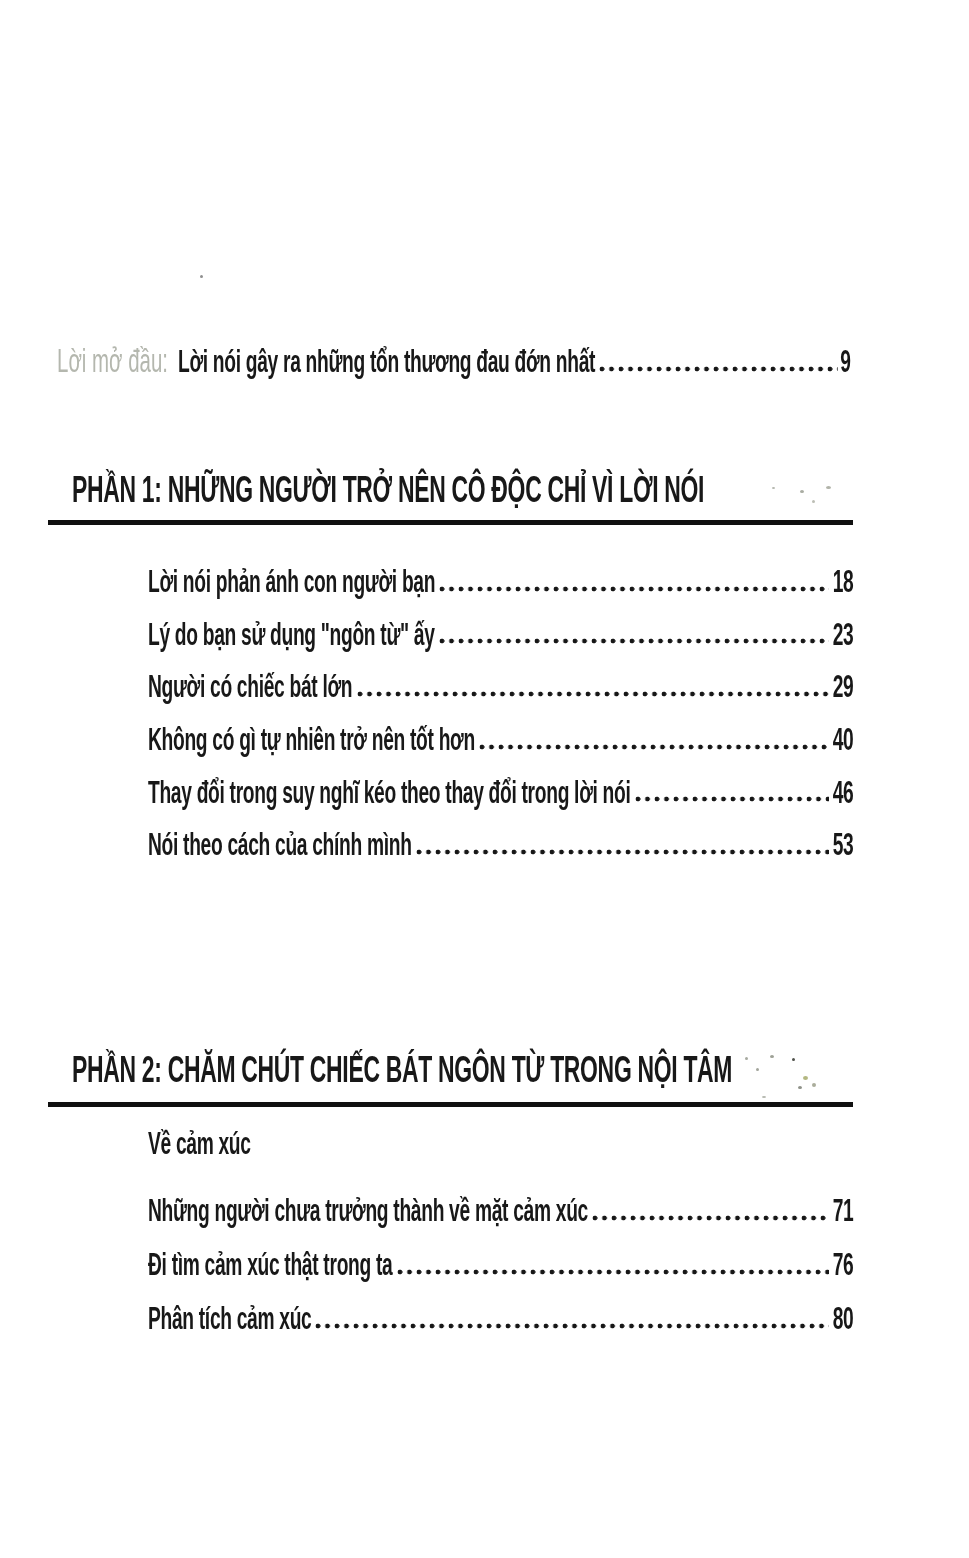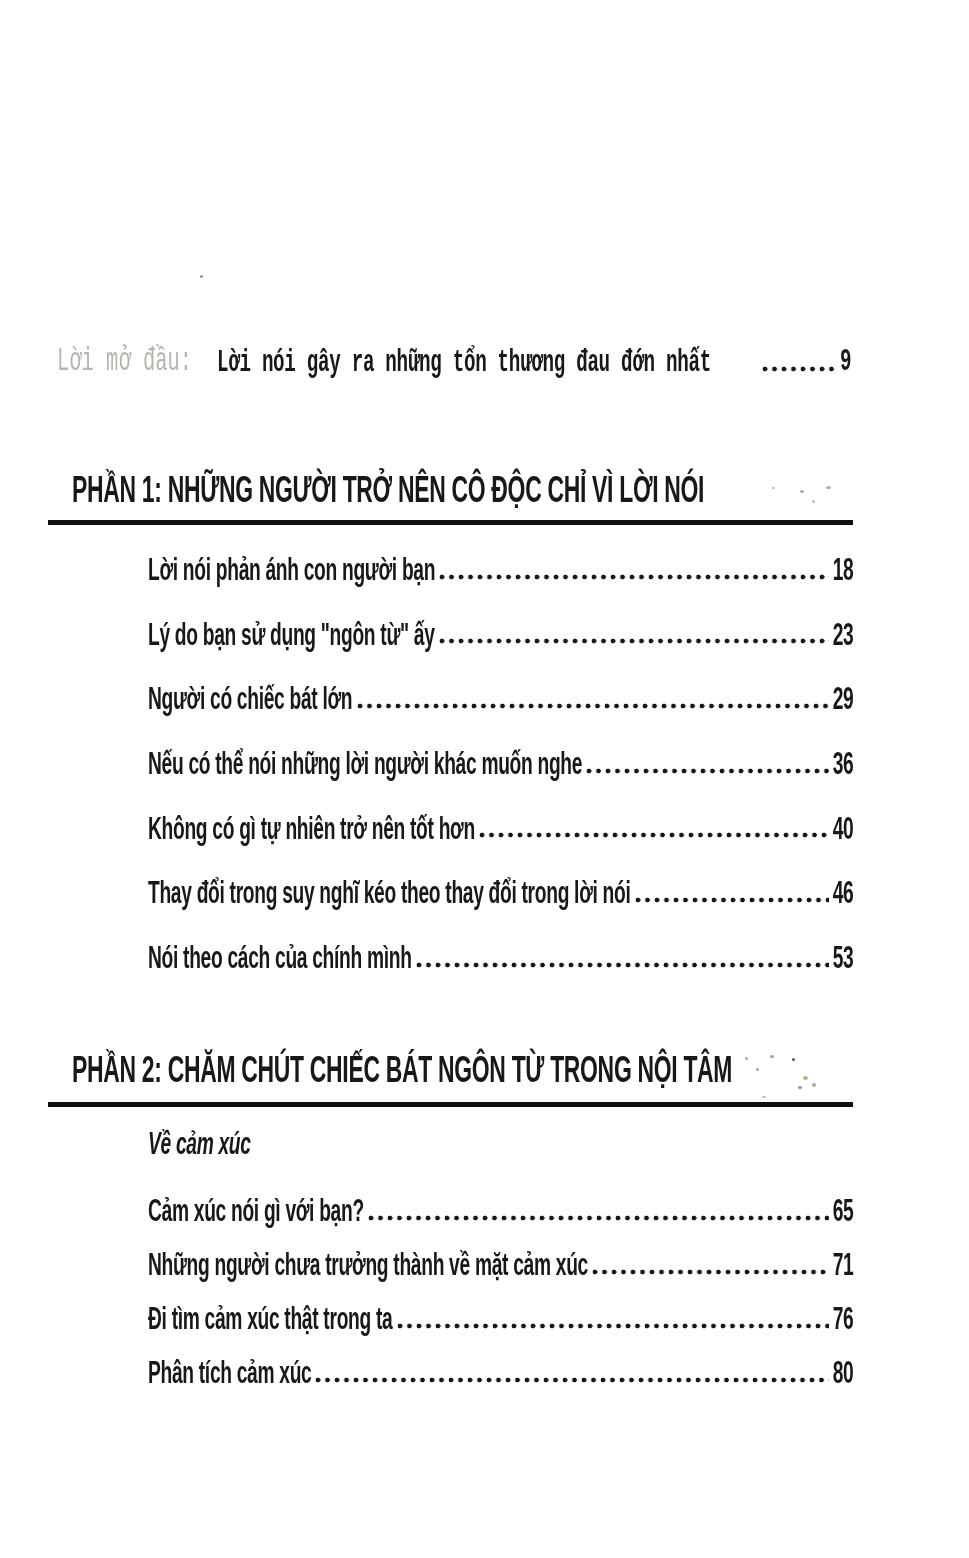--- a/index.html
+++ b/index.html
@@ -14,21 +14,21 @@
   .cond{display:inline-block;transform:scaleX(0.62);transform-origin:0 50%;white-space:nowrap;}
   .cond-r{display:inline-block;transform:scaleX(0.62);transform-origin:100% 50%;white-space:nowrap;}
   .cond-c{display:inline-block;transform:scaleX(0.62);transform-origin:50% 50%;white-space:nowrap;}
 
   .doc-title{
     position:absolute;left:0;top:176px;width:906px;text-align:center;
     font-size:64px;font-weight:bold;letter-spacing:-1px;line-height:1.1;
   }
   .intro-row{
     position:absolute;left:57px;top:330px;right:118px;height:50px;
-    display:flex;align-items:flex-end;font-family:Liberation Mono, monospace;
+    display:flex;align-items:flex-end;
   }
   .intro-label{font-size:33px;font-weight:400;color:#b4b7ae;letter-spacing:0;}
   .intro-title{font-size:31px;font-weight:bold;letter-spacing:-0.5px;}
   .section-heading{
     position:absolute;left:72px;font-size:37px;font-weight:bold;
     letter-spacing:-0.5px;line-height:1.1;white-space:nowrap;
   }
   .rule{position:absolute;left:48px;width:805px;height:5px;background:#101010;}
 
   .entries{position:absolute;left:148px;width:705px;display:flex;flex-direction:column;}
@@ -37,21 +37,21 @@
   .entries-2 .row{height:54px;}
   .entry-title{font-size:31px;font-weight:bold;letter-spacing:-0.5px;line-height:1.15;}
   .entry-page{font-size:31px;font-weight:bold;letter-spacing:-0.5px;line-height:1.15;}
   .leader{
     flex:1;height:6px;align-self:flex-end;margin:0 3px 8px 4px;min-width:14px;
     background-image:radial-gradient(circle at 3px 3px,#161616 2.1px,rgba(0,0,0,0) 2.7px);
     background-size:9.5px 6px;background-repeat:repeat-x;background-position:left bottom;
   }
   .subheading{
     position:absolute;left:148px;top:1126px;font-size:31px;font-weight:bold;
-    letter-spacing:-0.5px;white-space:nowrap;font-style:italic;
+    letter-spacing:-0.5px;white-space:nowrap;
   }
   .speck{position:absolute;border-radius:50%;}
 </style>
 </head>
 <body>
 
 <div class="page">
 
 
   <div class="intro-row">
@@ -60,40 +60,35 @@
     <span class="intro-title cond" style="margin-right: -255.876px;">Lời nói gây ra những tổn thương đau đớn nhất</span>
     <span class="leader"></span>
     <span class="entry-page cond-r" style="margin-left: -6.61499px;">9</span>
   </div>
 
   <div class="section-heading" style="top:470px;">
     <span class="cond" style="margin-right: -387.833px;">PHẦN 1: NHỮNG NGƯỜI TRỞ NÊN CÔ ĐỘC CHỈ VÌ LỜI NÓI</span>
   </div>
   <div class="rule" style="top:520px;"></div>
 
-  <div class="entries entries-1" style="top:540px;gap:12px;">
+  <div class="entries entries-1" style="top:552px;">
     <div class="row">
       <span class="entry-title cond" style="margin-right: -175.872px;">Lời nói phản ánh con người bạn</span>
       <span class="leader"></span>
       <span class="entry-page cond-r" style="margin-left: -12.2397px;">18</span>
     </div>
     <div class="row">
       <span class="entry-title cond" style="margin-right: -175.386px;">Lý do bạn sử dụng "ngôn từ" ấy</span>
       <span class="leader"></span>
       <span class="entry-page cond-r" style="margin-left: -12.2397px;">23</span>
     </div>
     <div class="row">
       <span class="entry-title cond" style="margin-right: -124.758px;">Người có chiếc bát lớn</span>
       <span class="leader"></span>
       <span class="entry-page cond-r" style="margin-left: -12.2397px;">29</span>
-    </div>
-    <div class="row">
-      <span class="entry-title cond" style="margin-right: -265.845px;">Nếu có thể nói những lời người khác muốn nghe</span>
-      <span class="leader"></span>
-      <span class="entry-page cond-r" style="margin-left: -12.2397px;">36</span>
     </div>
     <div class="row">
       <span class="entry-title cond" style="margin-right: -200.115px;">Không có gì tự nhiên trở nên tốt hơn</span>
       <span class="leader"></span>
       <span class="entry-page cond-r" style="margin-left: -12.2397px;">40</span>
     </div>
     <div class="row">
       <span class="entry-title cond" style="margin-right: -295.553px;">Thay đổi trong suy nghĩ kéo theo thay đổi trong lời nói</span>
       <span class="leader"></span>
       <span class="entry-page cond-r" style="margin-left: -12.2397px;">46</span>
@@ -108,25 +103,20 @@
   <div class="section-heading" style="top:1050px;">
     <span class="cond" style="margin-right: -404.845px;">PHẦN 2: CHĂM CHÚT CHIẾC BÁT NGÔN TỪ TRONG NỘI TÂM</span>
   </div>
   <div class="rule" style="top:1102px;"></div>
 
   <div class="subheading">
     <span class="cond" style="margin-right: -63.3222px;">Về cảm xúc</span>
   </div>
 
   <div class="entries entries-2" style="top:1180px;">
-    <div class="row">
-      <span class="entry-title cond" style="margin-right: -132.143px;">Cảm xúc nói gì với bạn?</span>
-      <span class="leader"></span>
-      <span class="entry-page cond-r" style="margin-left: -12.2397px;">65</span>
-    </div>
     <div class="row">
       <span class="entry-title cond" style="margin-right: -270.062px;">Những người chưa trưởng thành về mặt cảm xúc</span>
       <span class="leader"></span>
       <span class="entry-page cond-r" style="margin-left: -12.2397px;">71</span>
     </div>
     <div class="row">
       <span class="entry-title cond" style="margin-right: -149.575px;">Đi tìm cảm xúc thật trong ta</span>
       <span class="leader"></span>
       <span class="entry-page cond-r" style="margin-left: -12.2397px;">76</span>
     </div>

